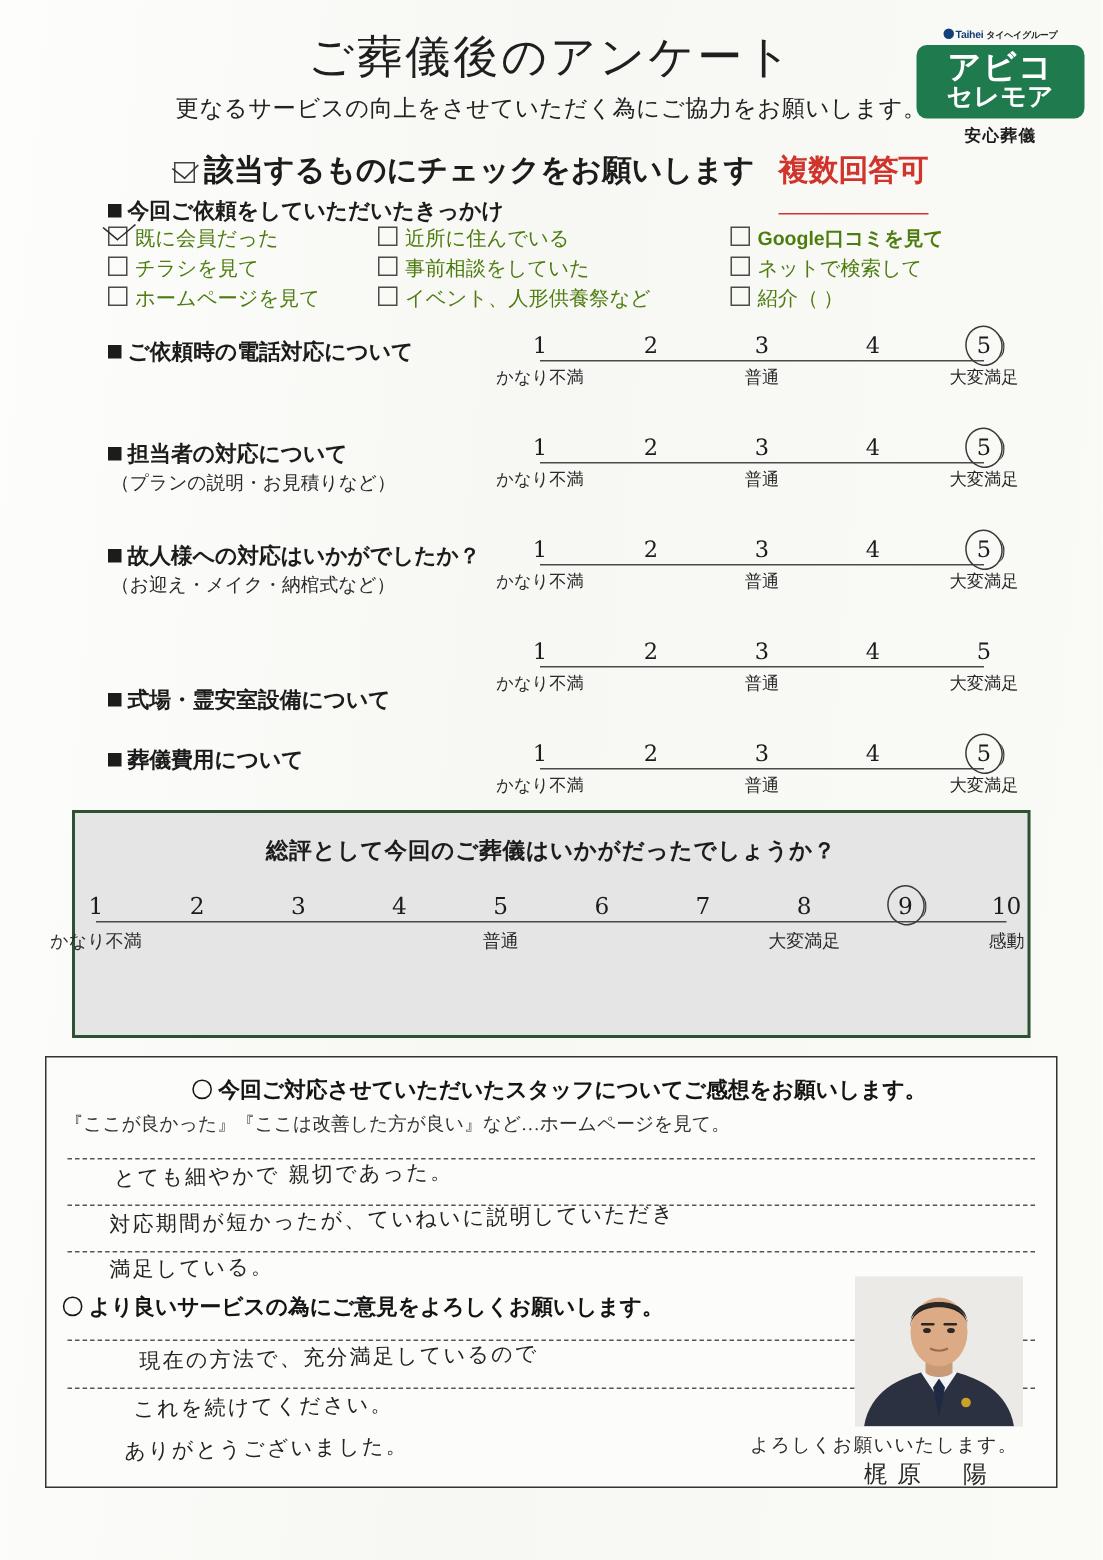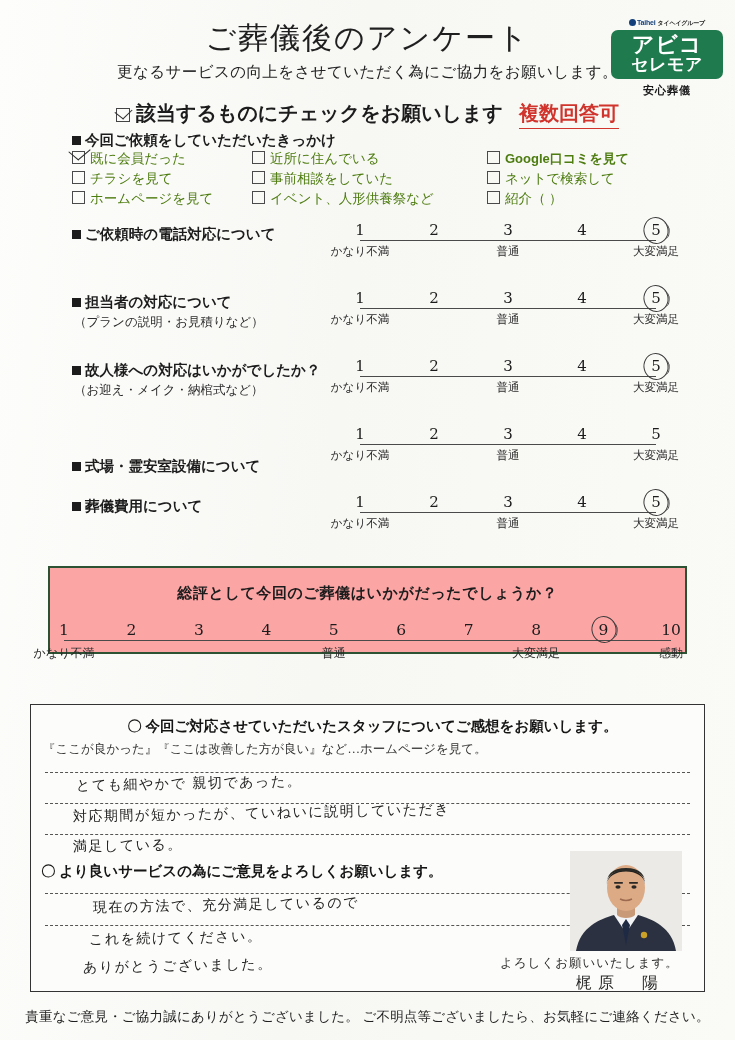--- a/index.html
+++ b/index.html
@@ -68,21 +68,21 @@
     left: 1px; top: -4px;
     width: 10px; height: 12px;
     border-right: 1.4px solid #333;
     border-bottom: 1.4px solid #333;
     transform: rotate(38deg) skewX(-8deg);
   }
   #multi-answer {
     color: #d0342c;
     font-weight: bold;
     border-bottom: 1.3px solid #d0342c;
-    padding-bottom: 1px;
+    padding-bottom: 15px;
     margin-left: 10px;
   }
 
   
   #logo-block {
     right: 12px; top: 18px;
     width: 112px;
     text-align: center;
   }
   #logo-taihei {
@@ -216,24 +216,24 @@
     position: absolute;
     right: -2px; top: 7px;
     width: 10px; height: 16px;
     border-right: 1.4px solid #3a3a3a;
     border-radius: 0 60% 50% 0;
     transform: rotate(16deg);
   }
 
   
   #overall-box {
-    left: 48px; top: 566px;
-    width: 639px; height: 88px;
+    left: 48px; top: 540px;
+    width: 639px; height: 152px;
     border: 2px solid #2d5233;
-    background: #fca5a5;
+    background: #e5e5e5;
     box-sizing: border-box;
   }
   #overall-title {
     text-align: center;
     margin-top: 16px;
     font-size: 15px;
     font-weight: bold;
     letter-spacing: 0.6px;
     color: #1c1c1c;
   }
@@ -571,14 +571,13 @@
         <path d="M50 48 Q56 51 62 48" stroke="#9d6a4f" stroke-width="1.4" fill="none"></path>
 
         <circle cx="74" cy="84" r="3.2" fill="#c9a227"></circle>
       </svg>
     </div>
 
     <div class="abs" id="signature-line">よろしくお願いいたします。</div>
     <div class="abs" id="signature-name">梶原　陽</div>
   </div>
 
-  <div class="abs" id="footer">貴重なご意見・ご協力誠にありがとうございました。 ご不明点等ございましたら、お気軽にご連絡ください。</div>
 </div>
 
 </body></html>

